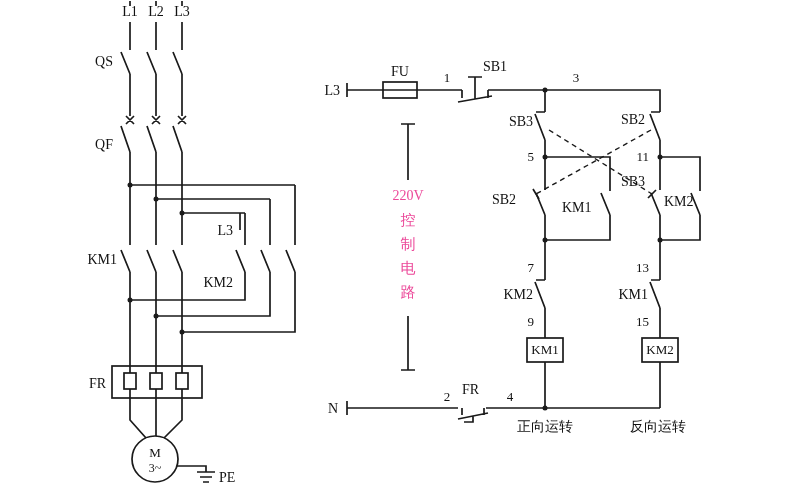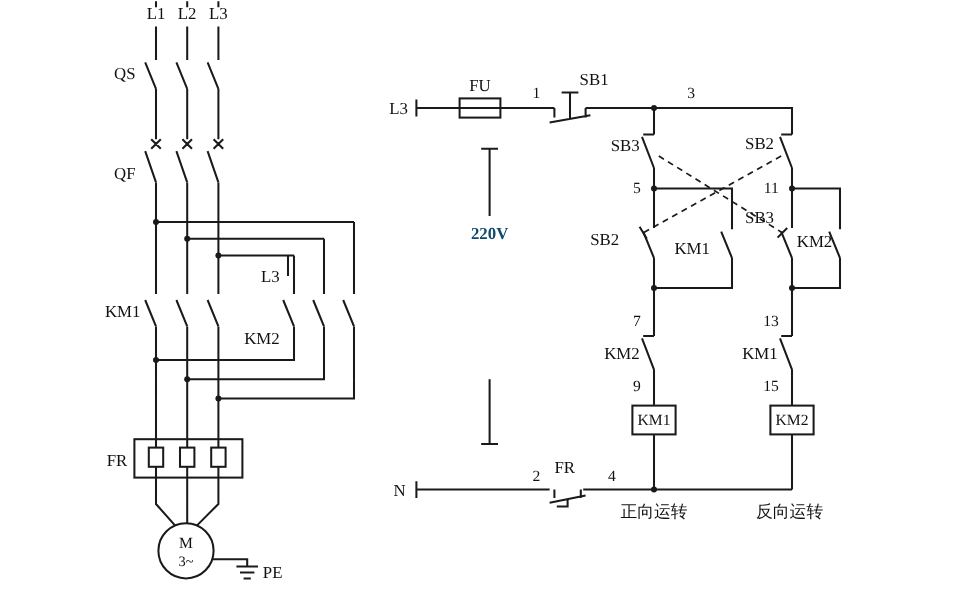--- a/index.html
+++ b/index.html
@@ -11,21 +11,21 @@
   .dash{fill:none;stroke:#1a1a1a;stroke-width:1.4;stroke-dasharray:5 4;}
   .box{fill:#ffffff;stroke:#1a1a1a;stroke-width:1.7;}
   .dot{fill:#1a1a1a;stroke:none;}
   text{fill:#111;font-family:"Liberation Serif","DejaVu Serif",serif;}
   .lbl{font-size:14px;}
   .num{font-size:13px;}
   .coil-t{font-size:13px;}
   .motor-t{font-size:13px;}
   .small{font-size:12px;}
   .cap{font-size:14px;}
-  .overlay{position:absolute;color:#0c4a6e;font-weight:bold;}
+  .overlay{position:absolute;color:#ec4899;}
   #voltage-label{left:384px;top:188px;width:48px;text-align:center;font-size:14px;}
   #circuit-name{left:397px;top:208px;width:22px;text-align:center;font-size:15px;
                 line-height:24px;word-break:break-all;}
 </style>
 </head>
 <body>
 
 <div class="stage">
   <svg width="800" height="500" viewBox="0 0 800 500">
 
@@ -142,13 +142,14 @@
       <text class="num" x="649" y="326" text-anchor="end">15</text>
       <text class="num" x="447" y="401" text-anchor="middle">2</text>
       <text class="num" x="510" y="401" text-anchor="middle">4</text>
 
       <text class="cap" x="545" y="431" text-anchor="middle">正向运转</text>
       <text class="cap" x="658" y="431" text-anchor="middle">反向运转</text>
     </g>
   </svg>
 
   <div class="overlay" id="voltage-label">220V</div>
+  <div class="overlay" id="circuit-name">控制电路</div>
 </div>
 
 </body></html>

